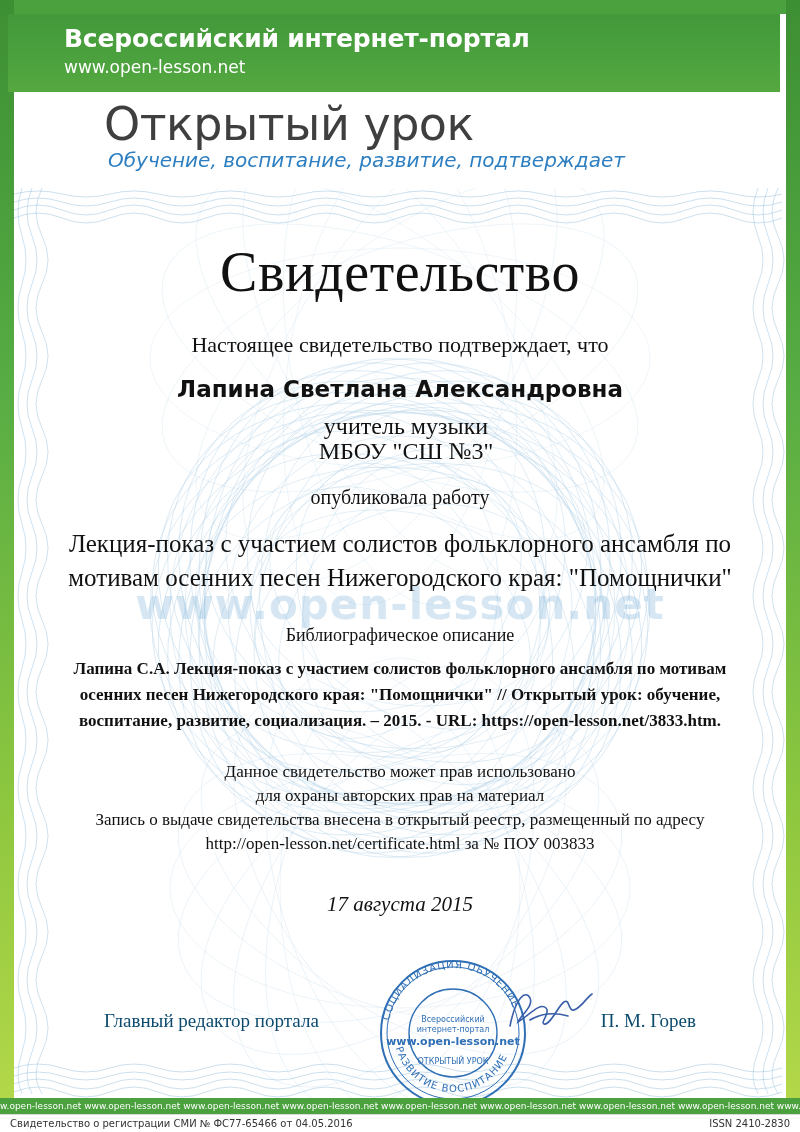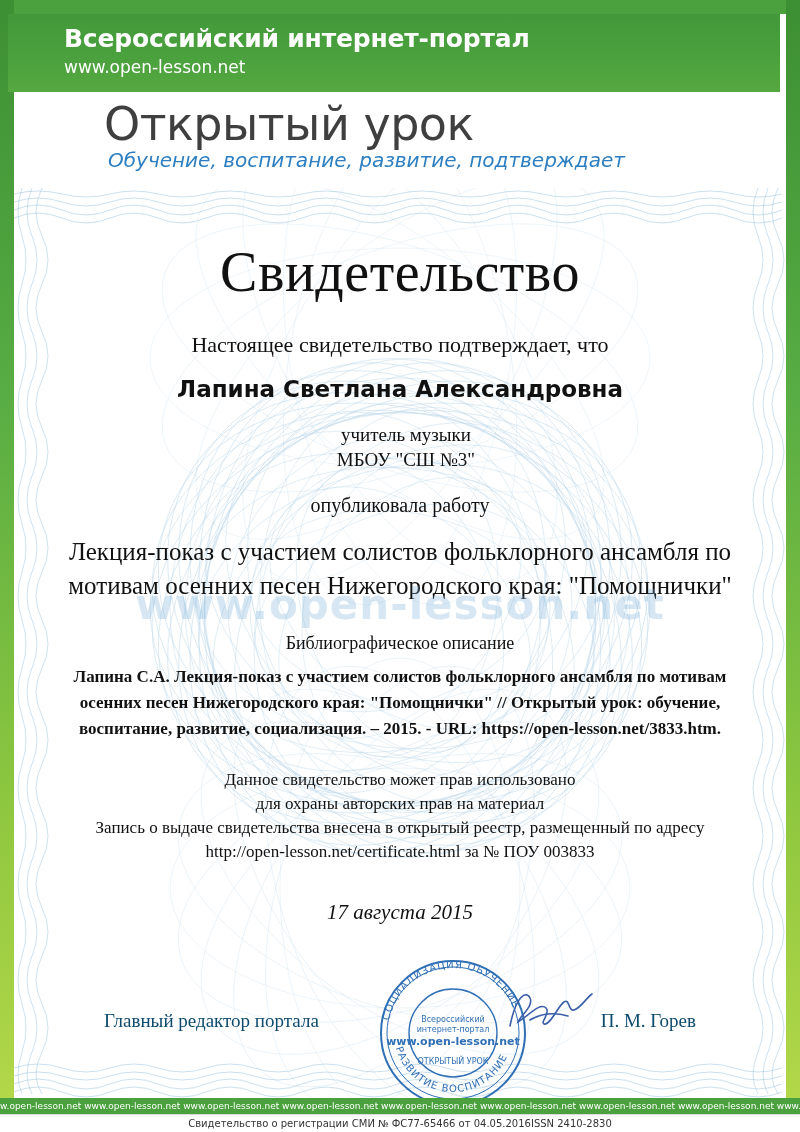--- a/index.html
+++ b/index.html
@@ -132,22 +132,22 @@
     font-size: 22px;
     margin-top: 28px;
   }
   .person-name {
     font-family: "DejaVu Sans", sans-serif;
     font-weight: bold;
     font-size: 23px;
     margin-top: 18px;
   }
   .person-role {
-    font-size: 19px;
-    margin-top: 20px;
+    font-size: 24px;
+    margin-top: 12px;
     line-height: 25px;
     padding-left: 12px;
   }
   .published {
     font-size: 20px;
     margin-top: 22px;
   }
   .work-title {
     font-family: "Liberation Serif", serif;
     font-weight: normal;
@@ -251,21 +251,21 @@
     top: 1114px;
     width: 800px;
     height: 18px;
     background: #ffffff;
     border-top: 1px solid #d9d9d9;
     font-family: "DejaVu Sans", sans-serif;
     font-size: 10px;
     color: #333333;
     display: flex;
     align-items: center;
-    justify-content: center;
+    justify-content: space-between;
     padding: 0 10px;
     box-sizing: border-box;
   }
 </style>
 </head>
 <body>
 
 <div class="page">
 
   <div class="guilloche">

